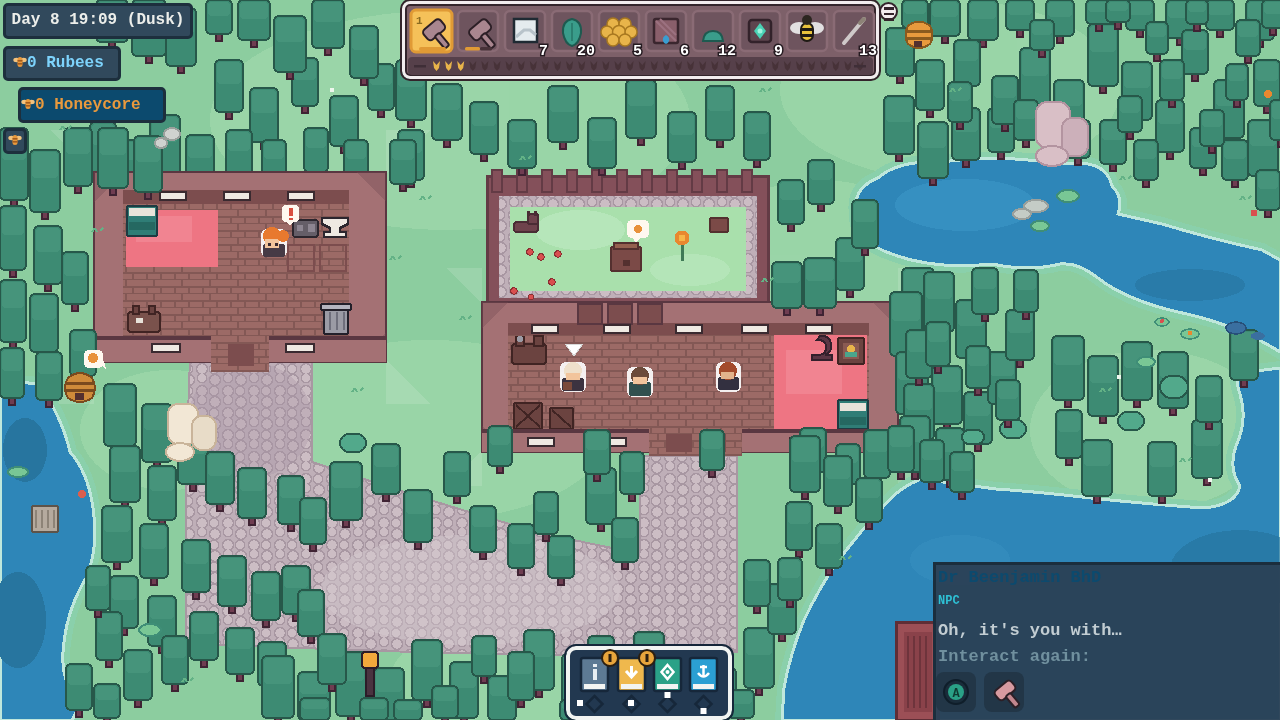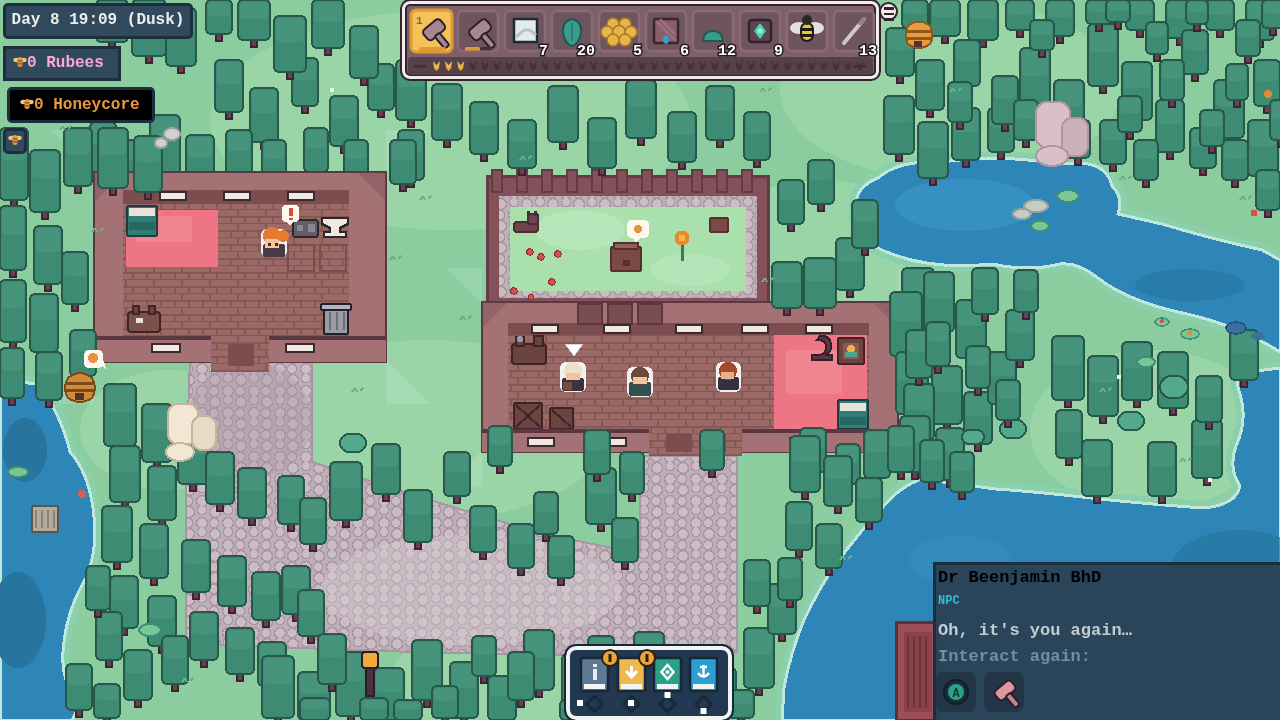--- a/index.html
+++ b/index.html
@@ -1091,29 +1091,29 @@
       </g>
 
 <g>
         <circle cx="1268" cy="94" r="4" fill="#e8882f"></circle>
         <circle cx="1254" cy="213" r="3.5" fill="#d94f4f"></circle>
       </g>
 </svg>
 
 <div class="abs px" style="left:3px;top:3px;width:190px;height:36px;background:#31495c;border:3px solid #1d2f3d;border-radius:5px;color:#eceeea;font-size:16px;line-height:29px;text-align:center;letter-spacing:0px;">Day 8 19:09 (Dusk)</div>
 
-<div class="abs px" style="left:3px;top:46px;width:118px;height:35px;background:#31495c;border:3px solid #1d2f3d;border-radius:0;color:#f9a8d4;font-size:16px;line-height:29px;padding-left:7px;"><svg width="14" height="14" viewBox="0 0 14 14" style="vertical-align:-2px">
+<div class="abs px" style="left:3px;top:46px;width:118px;height:35px;background:#31495c;border:3px solid #1d2f3d;border-radius:5px;color:#7dd3fc;font-size:16px;line-height:29px;padding-left:7px;"><svg width="14" height="14" viewBox="0 0 14 14" style="vertical-align:-2px">
         <ellipse cx="3.5" cy="5" rx="3.2" ry="2.2" fill="#f2c27e"></ellipse>
         <ellipse cx="10.5" cy="5" rx="3.2" ry="2.2" fill="#f2c27e"></ellipse>
         <rect x="4.5" y="2" width="5" height="10" rx="2.5" fill="#e8993d"></rect>
         <rect x="4.5" y="5" width="5" height="1.6" fill="#a35c1e"></rect>
         <rect x="4.5" y="8" width="5" height="1.6" fill="#a35c1e"></rect>
       </svg>0 Rubees</div>
 
-<div class="abs px" style="left:7px;top:87px;width:148px;height:36px;background:#000000;border:3px solid #1d2f3d;border-radius:5px;color:#e8993d;font-size:16px;line-height:30px;padding-left:10px;"><svg width="14" height="14" viewBox="0 0 14 14" style="vertical-align:-2px">
+<div class="abs px" style="left:18px;top:87px;width:148px;height:36px;background:#0c4a6e;border:3px solid #1d2f3d;border-radius:5px;color:#e8993d;font-size:16px;line-height:30px;padding-left:0;"><svg width="14" height="14" viewBox="0 0 14 14" style="vertical-align:-2px">
         <ellipse cx="3.5" cy="5" rx="3.2" ry="2.2" fill="#f2c27e"></ellipse>
         <ellipse cx="10.5" cy="5" rx="3.2" ry="2.2" fill="#f2c27e"></ellipse>
         <rect x="4.5" y="2" width="5" height="10" rx="2.5" fill="#e8993d"></rect>
         <rect x="4.5" y="5" width="5" height="1.6" fill="#a35c1e"></rect>
         <rect x="4.5" y="8" width="5" height="1.6" fill="#a35c1e"></rect>
       </svg>0 Honeycore</div>
 
 <div class="abs" style="left:3px;top:128px;width:24px;height:26px;background:#31495c;border:3px solid #1d2f3d;border-radius:5px;">
       <div style="position:absolute;left:2px;top:2px;"><svg width="14" height="14" viewBox="0 0 14 14">
           <ellipse cx="3.5" cy="5" rx="3.2" ry="2.2" fill="#f2c27e"></ellipse>
@@ -1293,25 +1293,25 @@
       <g fill="#fff">
         <rect x="11" y="54" width="6" height="6"></rect>
         <rect x="62" y="54" width="6" height="6"></rect>
         <rect x="98.5" y="46" width="6" height="6"></rect>
         <rect x="134.5" y="62" width="6" height="6"></rect>
       </g>
 </svg>
 
 <div class="abs" style="left:933px;top:562px;width:347px;height:158px;background:rgba(43,66,86,0.96);border-top:3px solid #1b2e3d;border-left:3px solid #1b2e3d;"></div>
 
-<div class="abs px" style="left:938px;top:568px;color:#000000;font-size:17px;">Dr Beenjamin BhD</div>
+<div class="abs px" style="left:938px;top:568px;color:#0c4a6e;font-size:17px;">Dr Beenjamin BhD</div>
 
 <div class="abs px" style="left:938px;top:594px;color:#2ec0d4;font-size:12px;">NPC</div>
 
-<div class="abs px" style="left:938px;top:621px;color:#c2cdd2;font-size:17px;">Oh, it's you again…</div>
+<div class="abs px" style="left:938px;top:621px;color:#c2cdd2;font-size:17px;">Oh, it's you with…</div>
 
 <div class="abs px" style="left:938px;top:647px;color:#70909e;font-size:17px;">Interact again:</div>
 
 <div class="abs" style="left:936px;top:672px;width:40px;height:40px;background:#223647;border-radius:8px;"></div>
 <div class="abs" style="left:984px;top:672px;width:40px;height:40px;background:#223647;border-radius:8px;"></div>
 <svg class="abs" style="left:936px;top:672px" width="110" height="42" viewBox="0 0 110 42">
 <g>
         <circle cx="20" cy="20" r="12" fill="#1a2c3a" stroke="#0f1e2a" stroke-width="2"></circle>
         <circle cx="20" cy="20" r="8" fill="#2aa187"></circle>
         <text x="20" y="25" font-family="Liberation Mono" font-size="12" font-weight="bold" fill="#0f3a32" text-anchor="middle">A</text>

